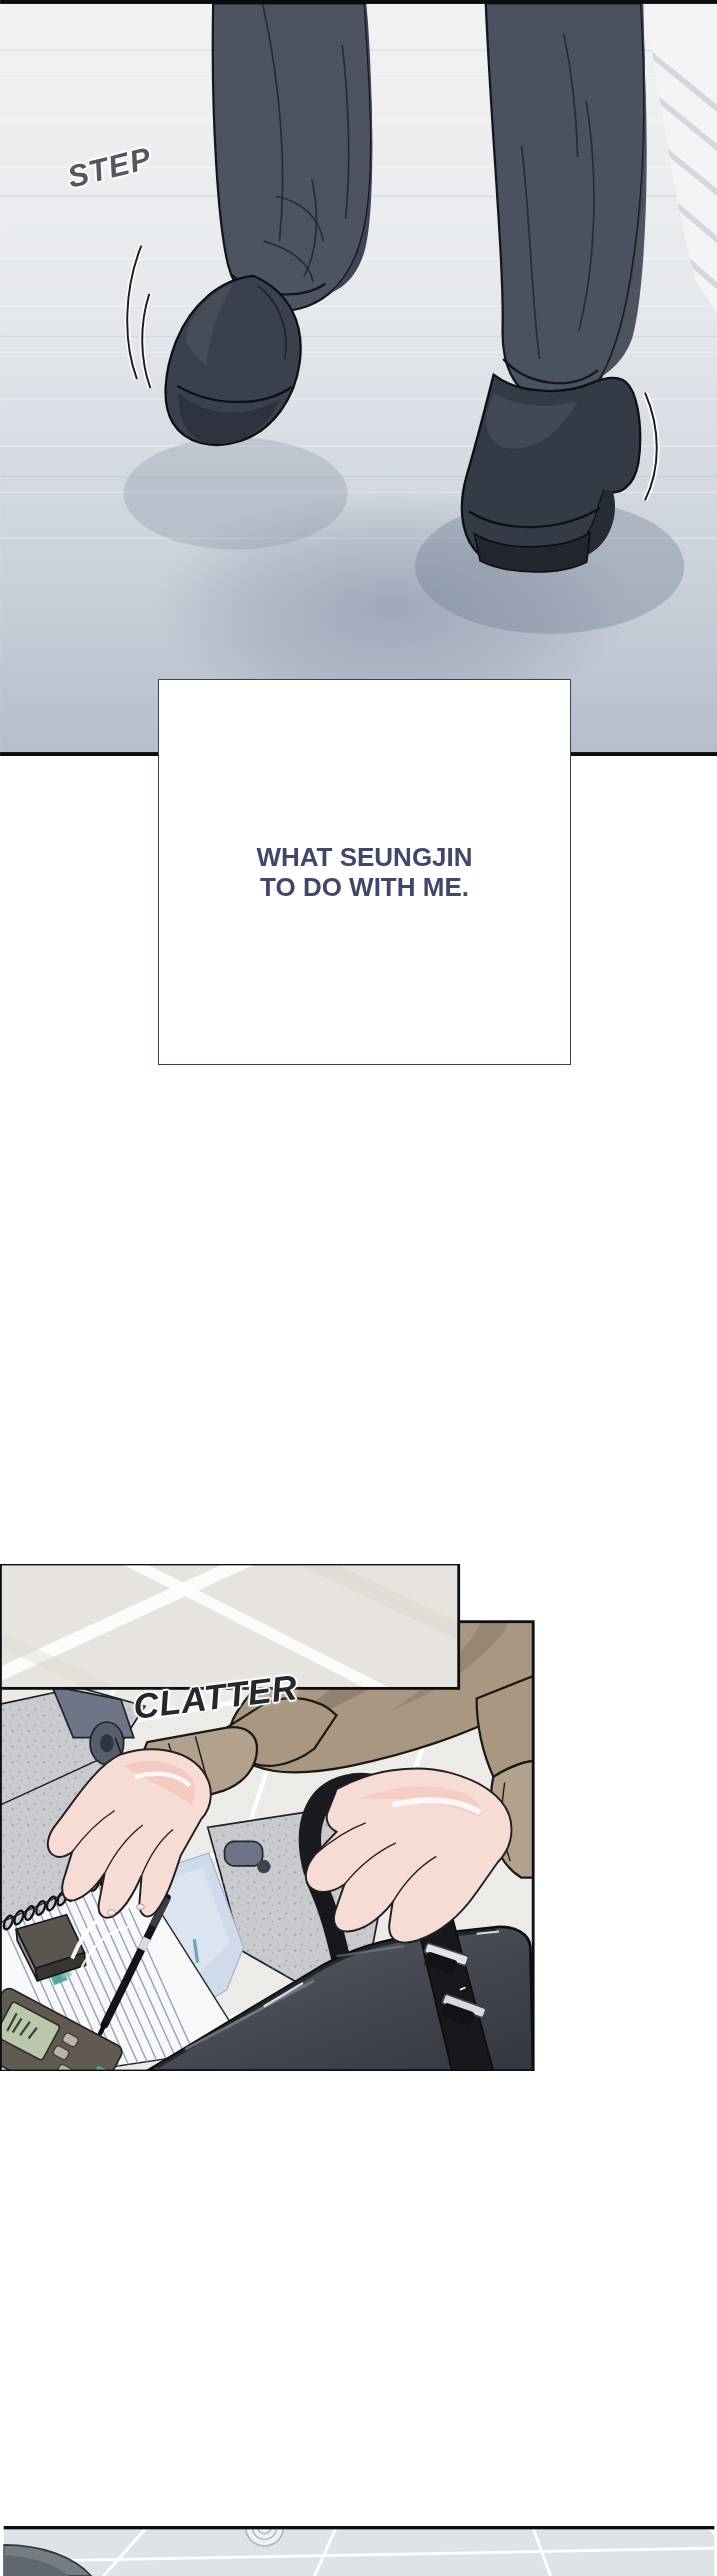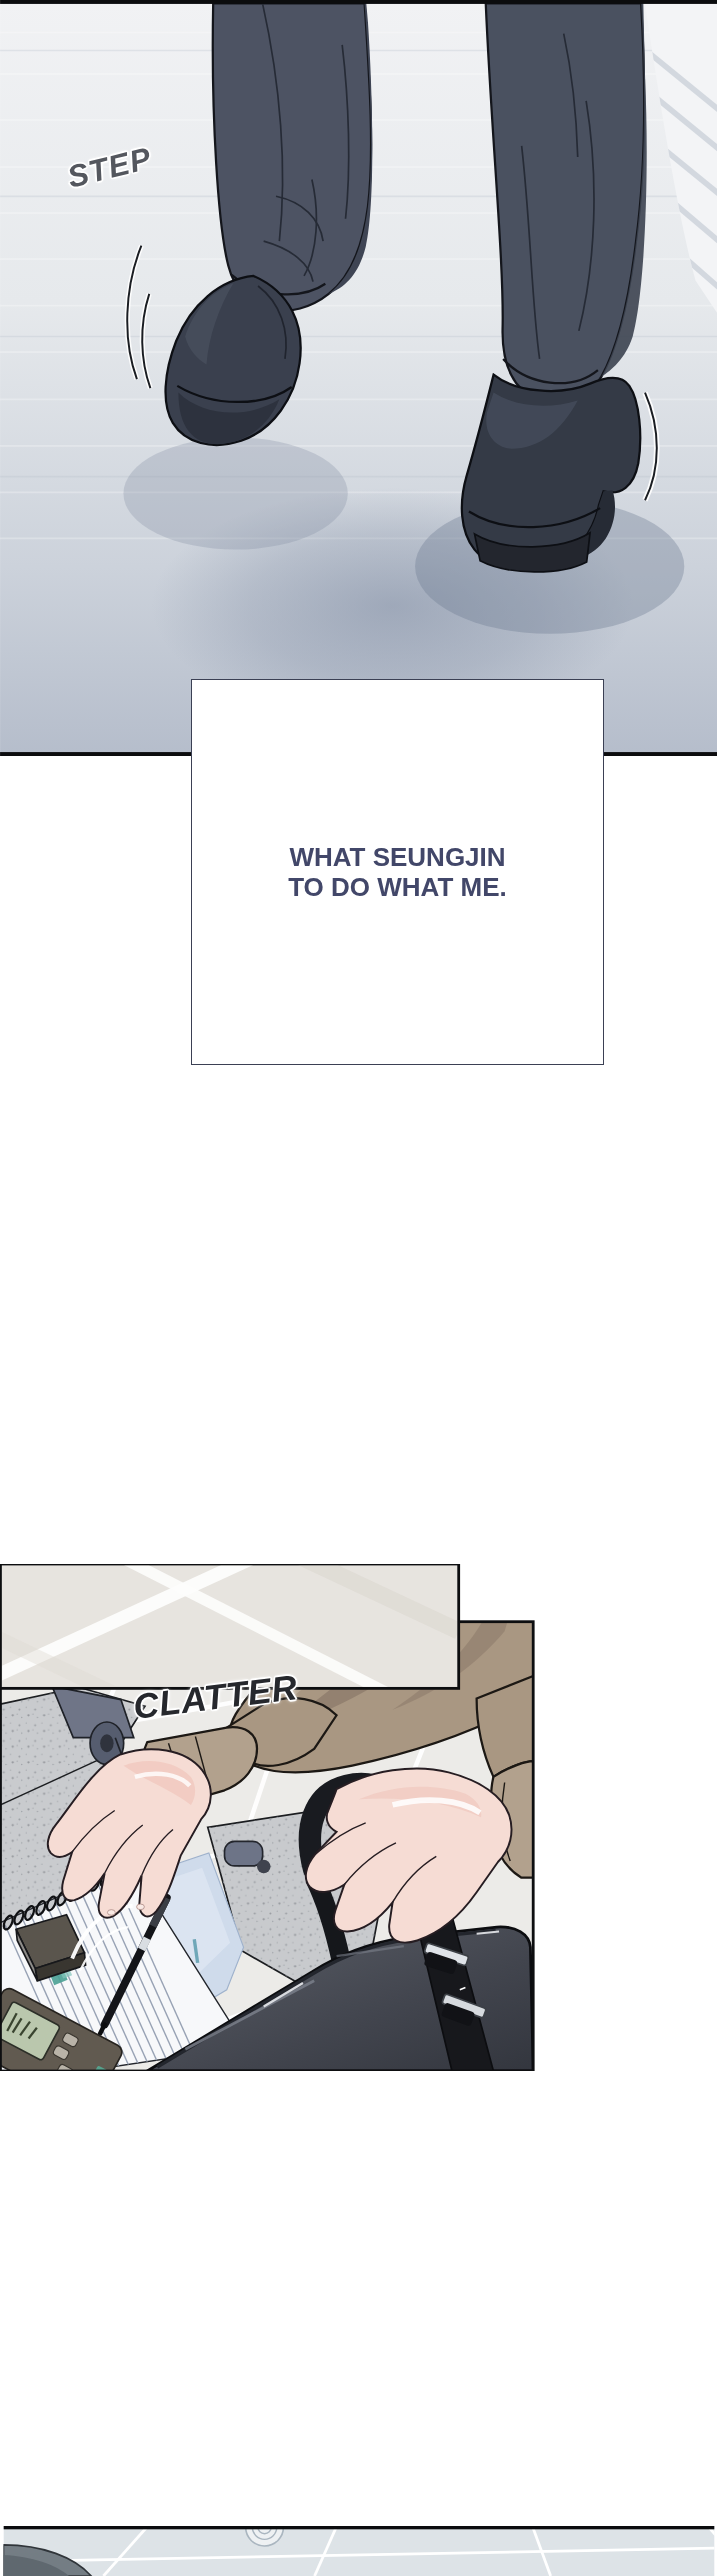--- a/index.html
+++ b/index.html
@@ -10,21 +10,21 @@
   .sfx{position:absolute;font-weight:700;font-style:italic;white-space:nowrap;
        text-shadow:-1.7px 0 #fff,1.7px 0 #fff,0 -1.7px #fff,0 1.7px #fff,
                    -1.1px -1.1px #fff,1.1px 1.1px #fff,-1.1px 1.1px #fff,1.1px -1.1px #fff,
                    0 0 3.9px #fff,0 0 5.6px #fff;}
   .sfx-step{left:67px;top:150px;font-size:31px;letter-spacing:1.1px;color:#54575e;
             transform:rotate(-14deg);}
   .sfx-clatter{left:133px;top:1677px;font-size:35px;letter-spacing:0.6px;color:#26282d;
             transform:rotate(-7deg);}
   .dialogue-box{position:absolute;left:158px;top:679px;width:413px;height:386px;
             background:#ffffff;border:1.7px solid #3b4054;box-sizing:border-box;
-            display:flex;align-items:center;justify-content:center;margin-left:33px;}
+            display:flex;align-items:center;justify-content:center;}
   .dialogue-text{margin:0;text-align:center;font-size:26px;line-height:30px;
             font-weight:700;color:#424769;letter-spacing:0px;}
   .dialogue-text span{display:block;}
 </style>
 </head>
 <body>
 
 <div class="page">
 
   <section class="panel" style="left:0;top:0;width:718px;height:756px">
@@ -134,21 +134,21 @@
 
       <rect x="0" y="0" width="1280" height="7" fill="#0b0c0e"></rect>
       <rect x="0" y="1341" width="1280" height="7" fill="#0b0c0e"></rect>
     </svg>
     <span class="sfx sfx-step">STEP</span>
   </section>
 
   <div class="dialogue-box">
     <p class="dialogue-text">
       <span>WHAT SEUNGJIN</span>
-      <span>TO DO WHAT ME.</span>
+      <span>TO DO WITH ME.</span>
     </p>
   </div>
 
   <section class="panel" style="left:0;top:1564px;width:537px;height:507px">
     <svg viewBox="0 0 957 905">
       <defs>
         <pattern id="speck" width="28" height="28" patternUnits="userSpaceOnUse">
           <circle cx="6" cy="8" r="1.8" fill="#9b9ea3"></circle>
             <circle cx="18" cy="4" r="1.2" fill="#a8abb0"></circle>
           <circle cx="22" cy="18" r="2" fill="#94979c"></circle>

